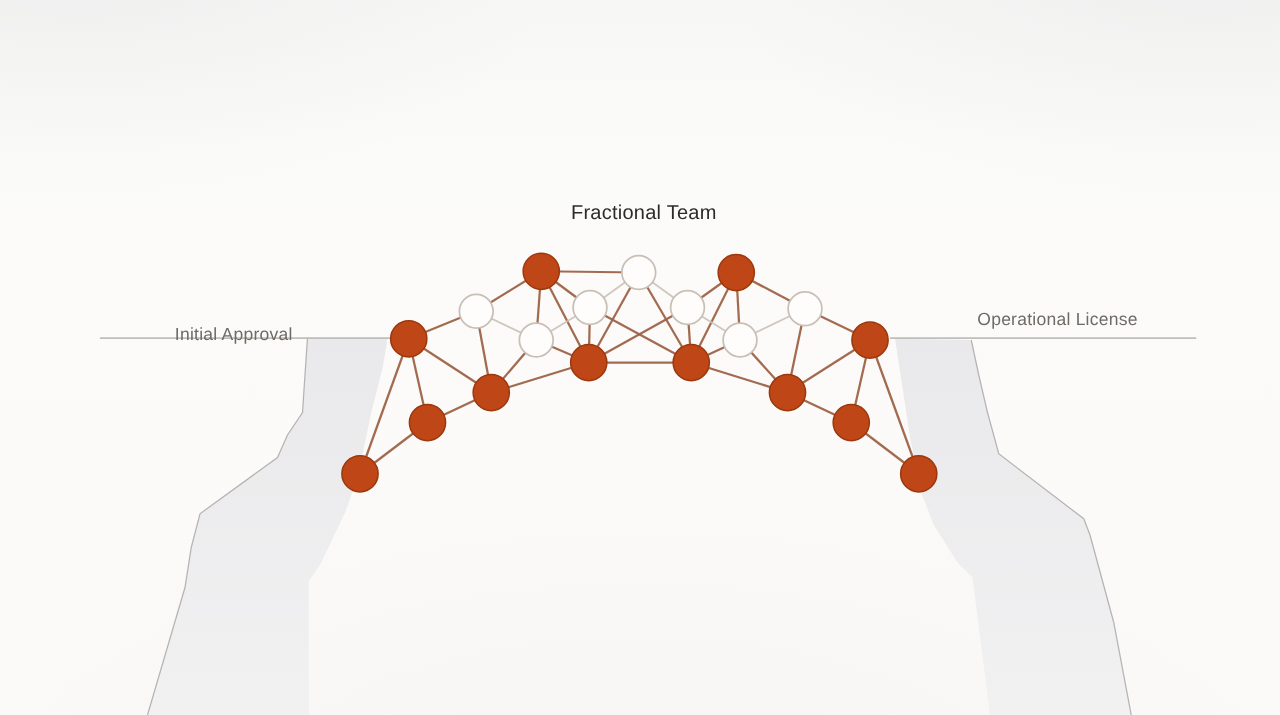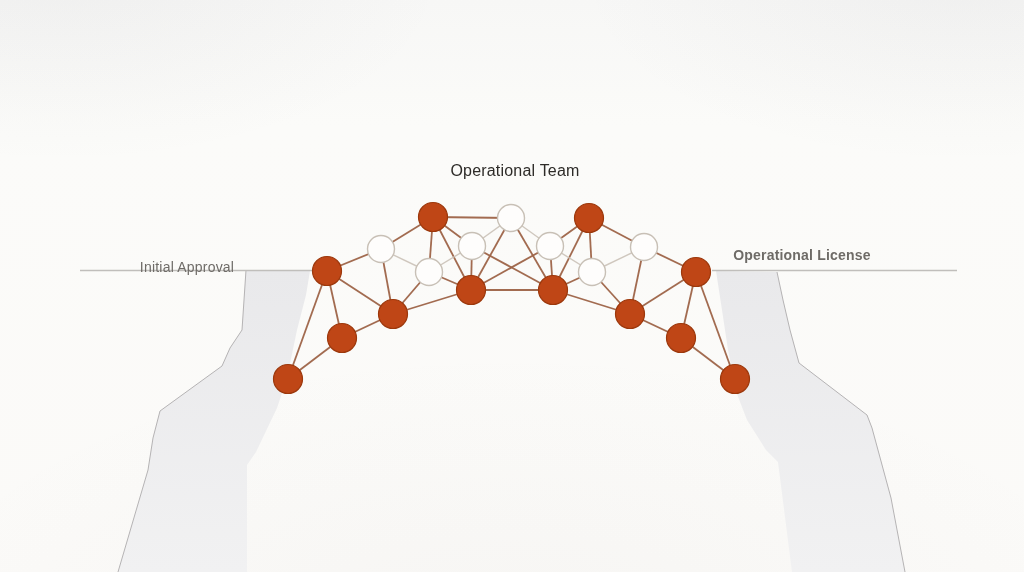--- a/index.html
+++ b/index.html
@@ -36,21 +36,21 @@
     font-weight: 500;
     color: #2d2b28;
   }
   .label--side {
     font-size: 14px;
     font-weight: 400;
     color: #6e6b67;
   }
   #label-title { left: 515px; top: 171px; }
   #label-left  { left: 187px; top: 267px; }
-  #label-right { left: 802px; top: 255px; font-weight: bold; }
+  #label-right { left: 846px; top: 255px; }
 </style>
 </head>
 <body>
 
 <div class="stage">
 
   <svg class="bridge-svg" width="1024" height="572" viewBox="0 0 1024 572">
     <defs>
       <linearGradient id="cliffGrad" x1="0" y1="0" x2="0" y2="1">
         <stop offset="0" stop-color="#e9e9eb"></stop>
@@ -129,17 +129,17 @@
         <circle cx="589" cy="218" r="14.5" fill="#bf4616" stroke="#9c380c" stroke-width="1.2"></circle>
         <circle cx="592" cy="272" r="13.5" fill="#fefdfc" stroke="#c8c0b6" stroke-width="1.4"></circle>
         <circle cx="644" cy="247" r="13.5" fill="#fefdfc" stroke="#c8c0b6" stroke-width="1.4"></circle>
         <circle cx="630" cy="314" r="14.5" fill="#bf4616" stroke="#9c380c" stroke-width="1.2"></circle>
         <circle cx="696" cy="272" r="14.5" fill="#bf4616" stroke="#9c380c" stroke-width="1.2"></circle>
         <circle cx="681" cy="338" r="14.5" fill="#bf4616" stroke="#9c380c" stroke-width="1.2"></circle>
         <circle cx="735" cy="379" r="14.5" fill="#bf4616" stroke="#9c380c" stroke-width="1.2"></circle>
       </g>
   </svg>
 
-  <div class="label label--title" id="label-title">Operational Team</div>
+  <div class="label label--title" id="label-title">Fractional Team</div>
   <div class="label label--side" id="label-left">Initial Approval</div>
   <div class="label label--side" id="label-right">Operational License</div>
 
 </div>
 
 </body></html>

